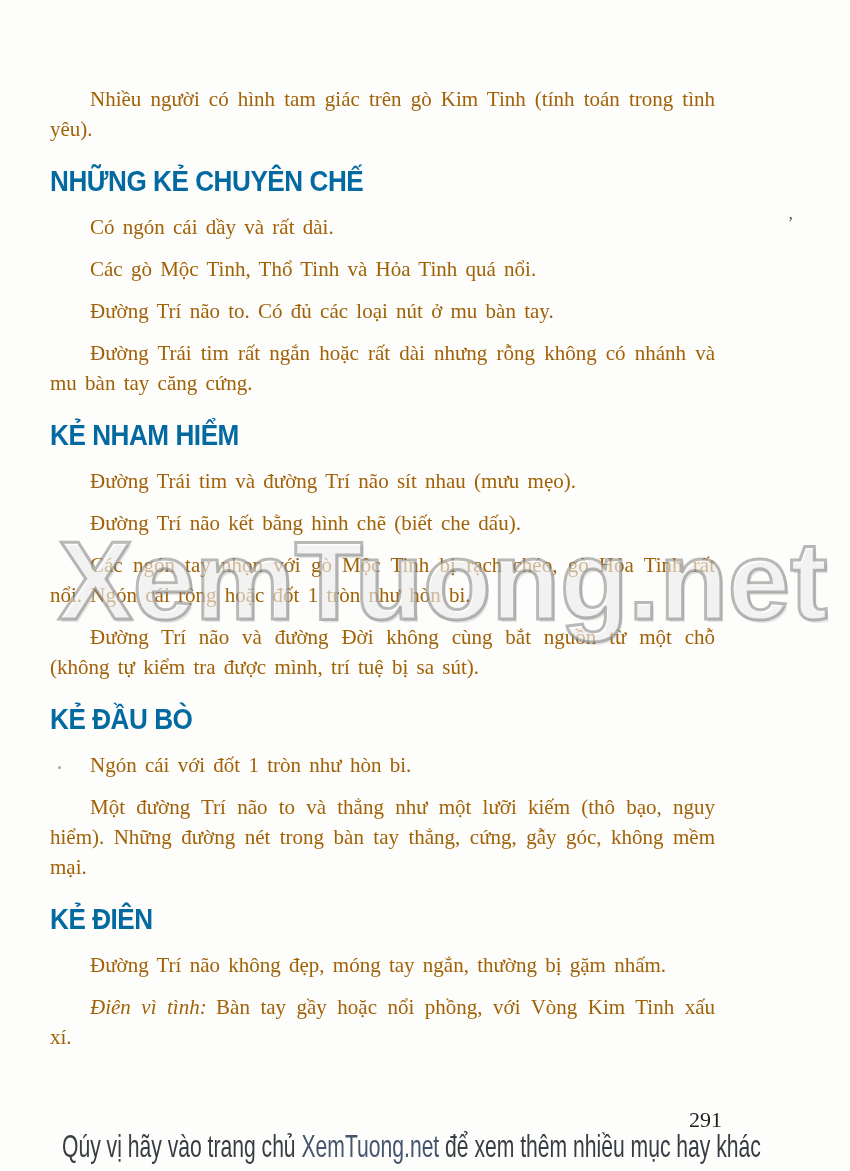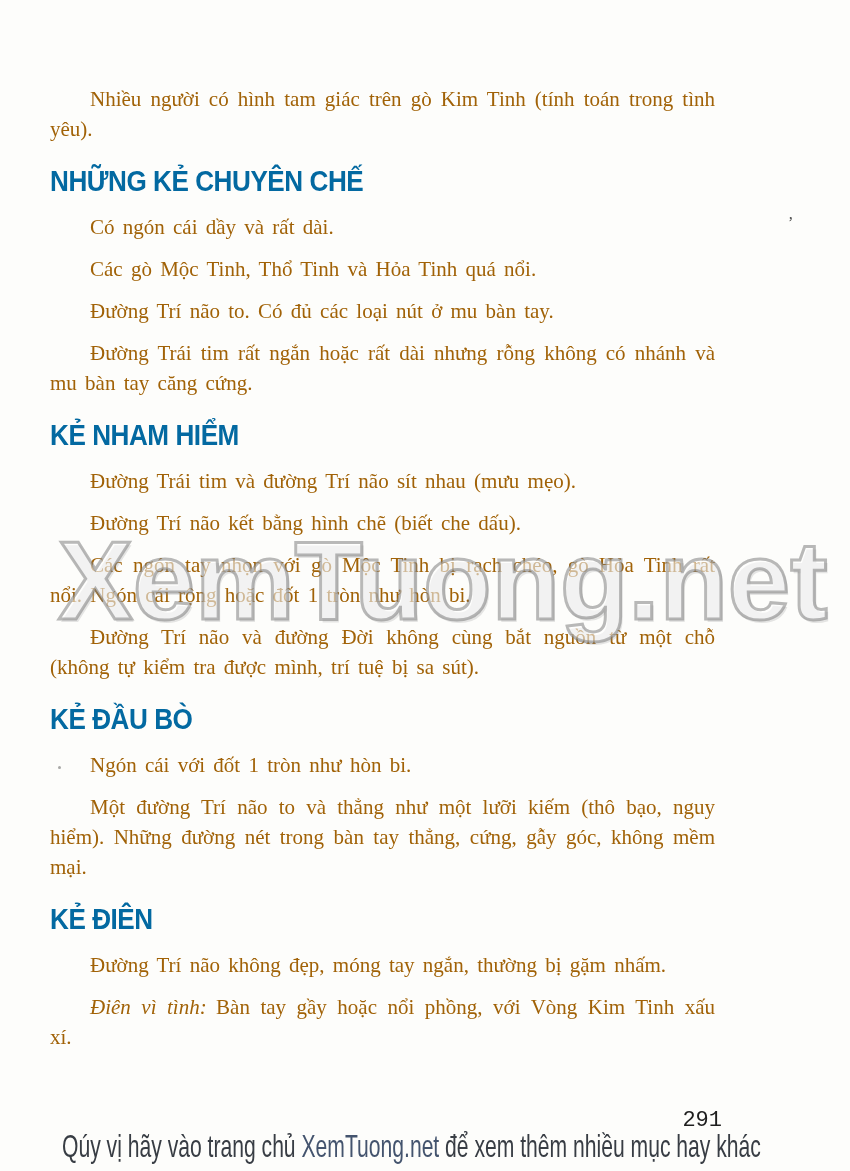--- a/index.html
+++ b/index.html
@@ -68,21 +68,21 @@
     text-shadow: 2px 3px 0 rgba(140, 140, 140, 0.22);
     pointer-events: none;
     user-select: none;
     z-index: 5;
   }
 
   .page-number {
     position: absolute;
     right: 128px;
     bottom: 38px;
-    font-family: Liberation Mono, monospace;
+    font-family: Liberation Serif, serif;
     font-size: 22px;
     color: #1e1e1e;
     z-index: 6;
     margin-left: 24px;
   }
 
   .footer {
     position: absolute;
     left: 62px;
     bottom: 4px;

